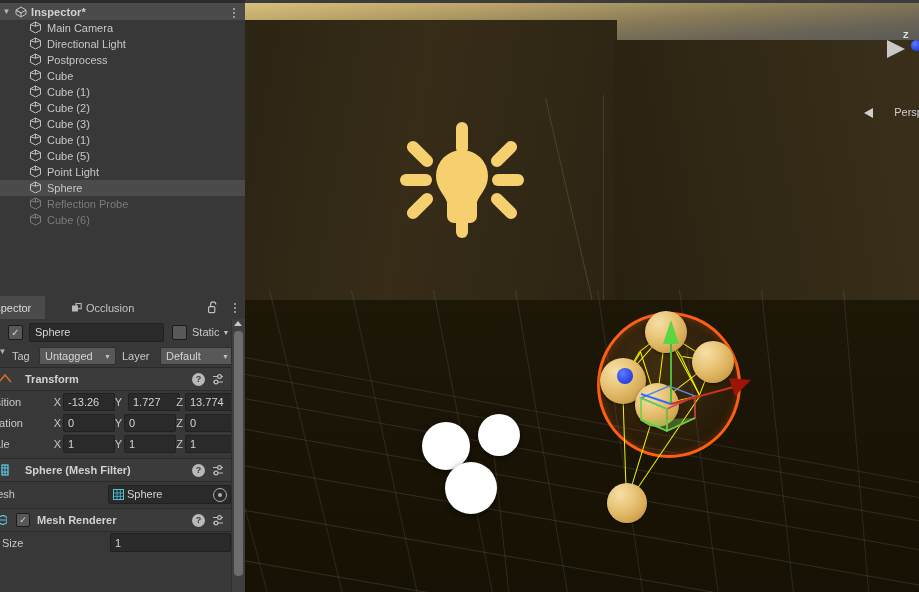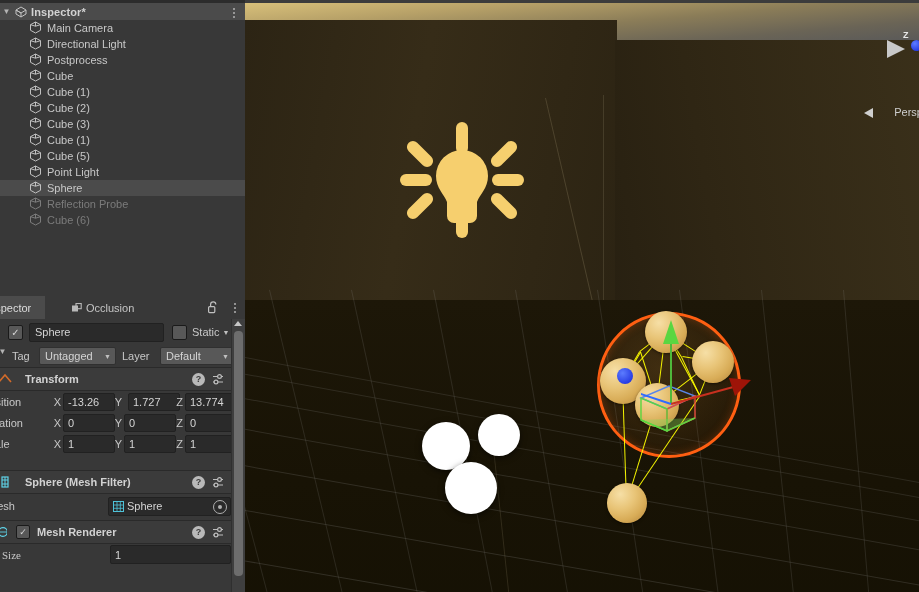--- a/index.html
+++ b/index.html
@@ -361,21 +361,21 @@
         <div class="vrow">
           <span class="vlabel" style="position:absolute;left:-18px;">Scale</span>
           <span class="axis" style="position:absolute;left:52px;">X</span>
           <span class="vfield" style="position:absolute;left:63px;width:46px;">1</span>
           <span class="axis" style="position:absolute;left:113px;">Y</span>
           <span class="vfield" style="position:absolute;left:124px;width:46px;">1</span>
           <span class="axis" style="position:absolute;left:174px;">Z</span>
           <span class="vfield" style="position:absolute;left:185px;width:46px;">1</span>
         </div>
 
-        <div class="comp-header" style="margin-top:16px;align-items:center;">
+        <div class="comp-header" style="margin-top:4px;align-items:center;">
           <span style="position:absolute;left:-4px;top:5px;">
             <svg width="13" height="12" viewBox="0 0 13 12">
                 <rect x="6" y="1" width="6" height="10" fill="none" stroke="#5fd3e8" stroke-width="1.2"></rect>
                 <path d="M6 4 H12 M6 8 H12 M9 1 V11" stroke="#5fd3e8" stroke-width="1"></path>
               </svg>
           </span>
           <span class="comp-title" style="margin-left:25px;">Sphere (Mesh Filter)</span>
           <span class="hdr-icons">
             <span class="qmark">?</span>
             <span class="prefs">
@@ -429,21 +429,21 @@
             </span>
             <span class="hkebab">
                 <i></i>
                 <i></i>
                 <i></i>
               </span>
           </span>
         </div>
 
         <div class="vrow" style="height:21px;">
-          <span class="vlabel" style="position:absolute;left:2px;font-family:Liberation Serif, serif;">Size</span>
+          <span class="vlabel" style="position:absolute;left:2px;">Size</span>
           <span class="vfield" style="position:absolute;left:110px;width:115px;height:17px;">1</span>
         </div>
 
       </div>
 
       <div id="insp-scroll">
         <span class="arrow"></span>
         <span id="insp-thumb"></span>
       </div>
     </div>

